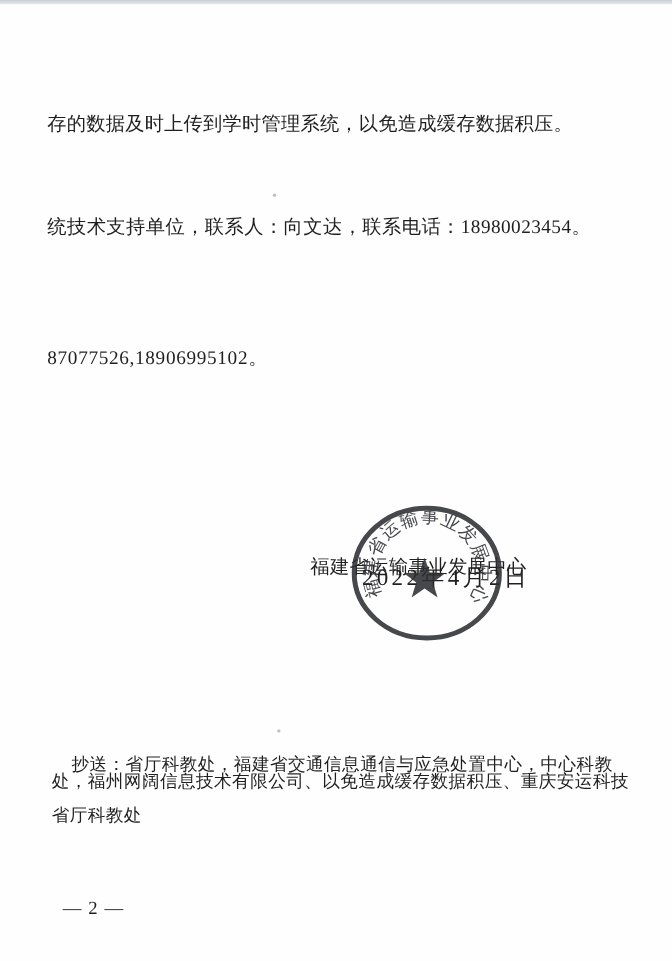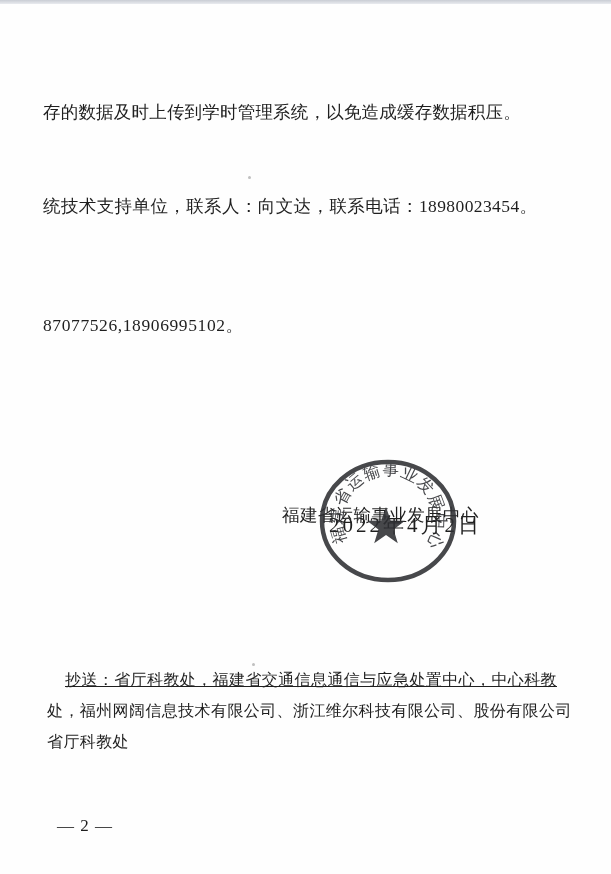--- a/index.html
+++ b/index.html
@@ -17,21 +17,21 @@
   }
   .tline{position:absolute;white-space:nowrap;font-size:17.5px;line-height:1;}
   .para1{left:43px;top:104px;letter-spacing:0.2px;}
   .para2l1{left:77px;top:150px;letter-spacing:2.5px;}
   .para2l2{left:43px;top:198px;letter-spacing:0.4px;text-align:right;}
   .para3l1{left:76px;top:247px;letter-spacing:6px;}
   .para3l2{left:43px;top:289px;letter-spacing:0.6px;margin-top:28px;}
   .sig-org{left:282px;top:507px;font-size:17.5px;letter-spacing:0.4px;}
   .sig-date{left:329px;top:515px;font-size:21px;letter-spacing:3px;}
   .cc{font-size:16px;letter-spacing:0.4px;}
-  .cc1{left:65px;top:672px;text-decoration:underline;}
+  .cc1{left:65px;top:688px;}
   .cc2{left:47px;top:703px;}
   .cc3{left:47px;top:734px;}
   .page-num{left:57px;top:817px;font-size:17px;letter-spacing:1px;}
   .seal{
     position:absolute;left:317px;top:457px;width:142px;height:130px;
     opacity:0.88;
   }
   .speck{position:absolute;width:3px;height:3px;border-radius:50%;background:#8d8d8d;opacity:.55;}
   .speck1{left:248px;top:176px;}
   .speck2{left:252px;top:663px;}
@@ -54,20 +54,20 @@
       <path id="sealArc" d="M 31.2 87 A 46 46 0 1 1 110.8 87" fill="none"></path>
     </defs>
     <ellipse cx="71" cy="64" rx="66" ry="59" fill="none" stroke-width="4.5" stroke="#2e2f33"></ellipse>
     <polygon points="69,50 73.7,63.5 88,63.8 76.6,72.5 80.8,86.2 69,78 57.2,86.2 61.4,72.5 50,63.8 64.3,63.5" fill="#2e2f33"></polygon>
     <text font-size="16.5" letter-spacing="1" font-family="Liberation Serif, DejaVu Serif, serif" fill="#2e2f33">
       <textPath href="#sealArc" startOffset="3">福建省运输事业发展中心</textPath>
     </text>
   </svg>
 
   <div class="tline cc cc1">抄送：省厅科教处，福建省交通信息通信与应急处置中心，中心科教</div>
-  <div class="tline cc cc2">处，福州网阔信息技术有限公司、浙江维尔科技有限公司、股份有限公司</div>
+  <div class="tline cc cc2">处，福州网阔信息技术有限公司、以免造成缓存数据积压、重庆安运科技</div>
   <div class="tline cc cc3">省厅科教处</div>
 
   <div class="tline page-num">— 2 —</div>
 
   <div class="speck speck1"></div>
   <div class="speck speck2"></div>
 </div>
 
 </body></html>

